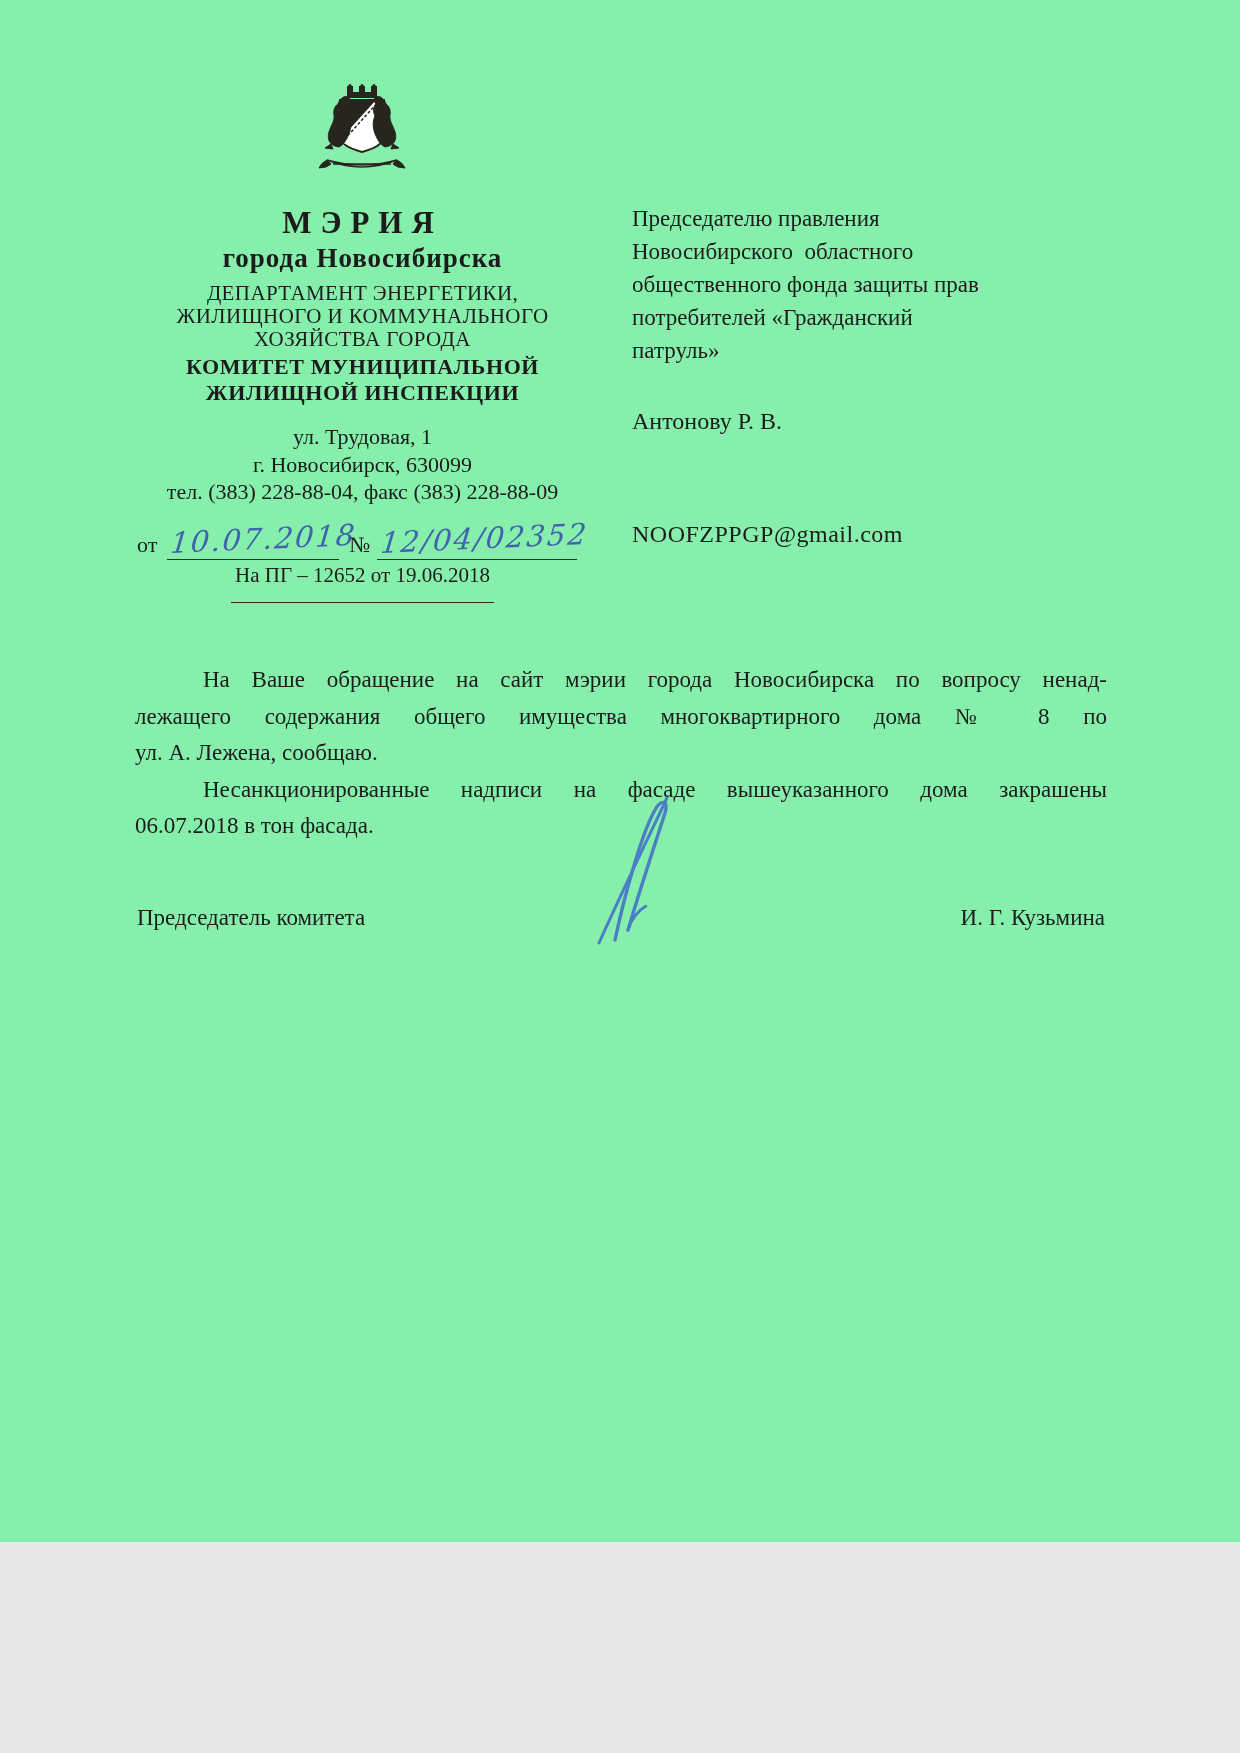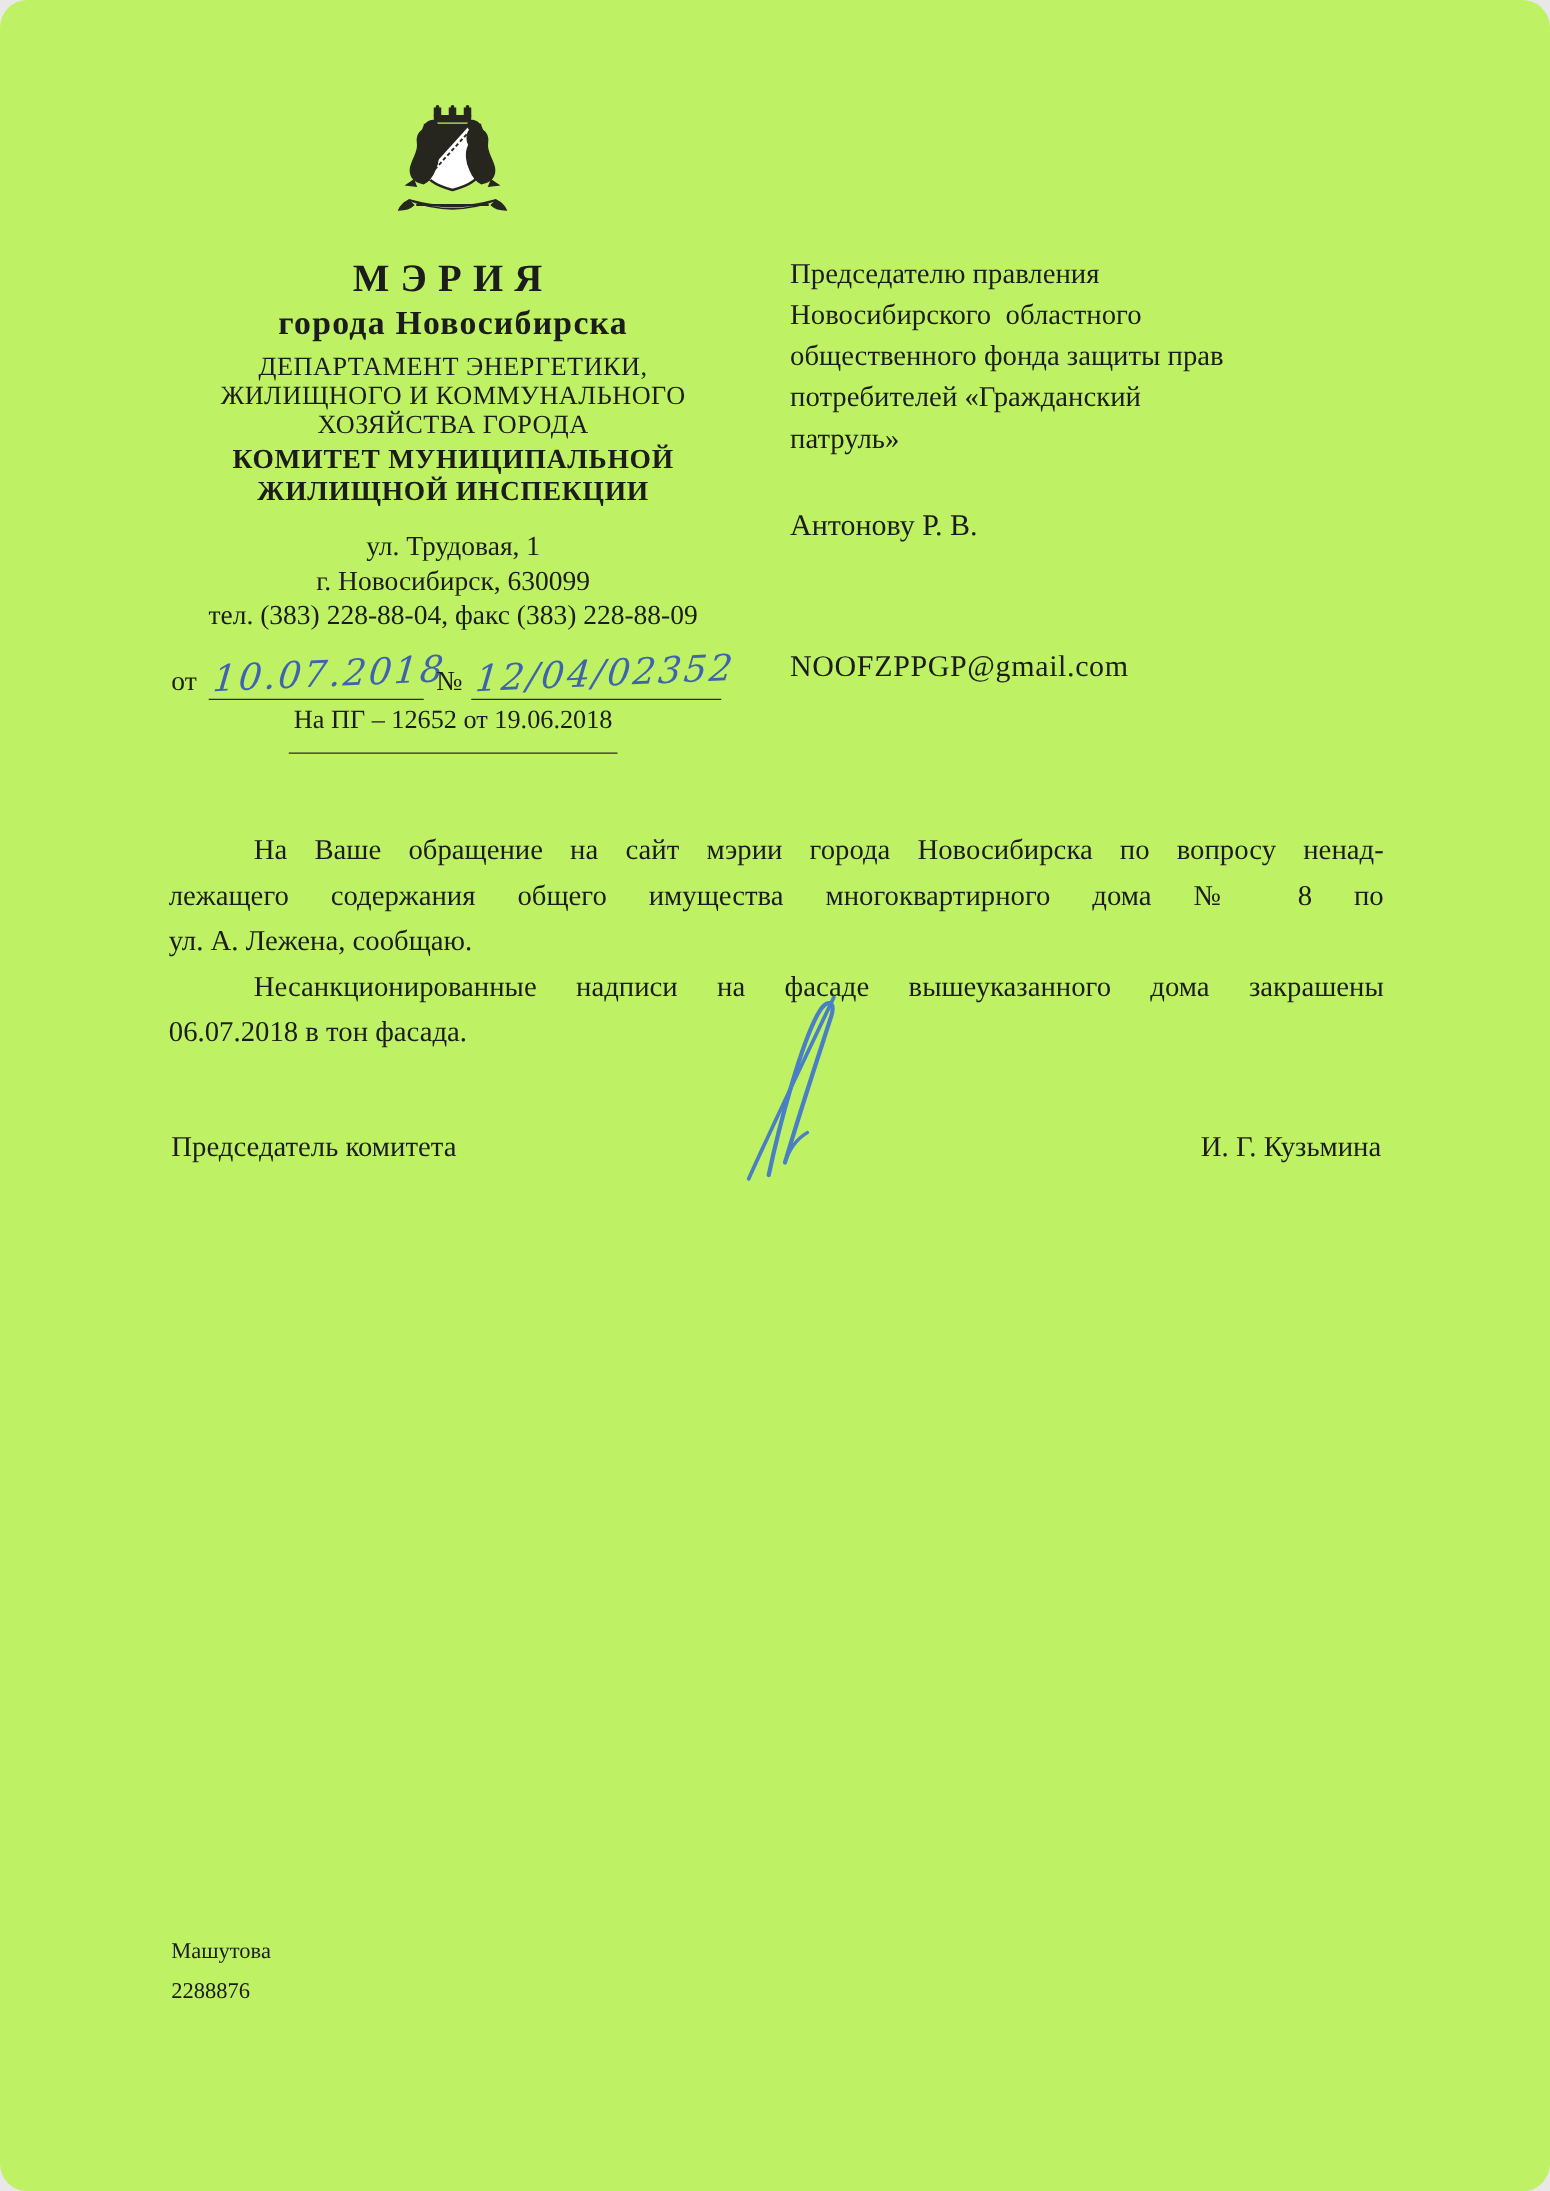--- a/index.html
+++ b/index.html
@@ -1,24 +1,23 @@
 <!DOCTYPE html>
 <html><head>
 <meta charset="utf-8">
 <style>
   html,body{margin:0;padding:0;background:#e8e8e8;}
   .page{
     position:relative;
-    width:1240px;height:1753px;
+    width:1240px;height:1542px;
     margin:0 auto;
-    background:#bef264;
+    background:#86efac;
     font-family:"Liberation Serif", serif;
     color:#1c1c1c;
     overflow:hidden;
-    border-radius:22px;
   }
   .abs{position:absolute;}
 
   
   .lh-col{left:120px;top:0;width:485px;text-align:center;}
   .arms{left:297px;top:84px;width:130px;height:95px;}
   .t-meria{top:205px;font-size:31px;font-weight:bold;letter-spacing:9px;}
   .t-city{top:243px;font-size:27px;font-weight:bold;letter-spacing:1px;}
   .t-dept{font-size:21px;letter-spacing:0.4px;}
   .t-dept1{top:281px;}

